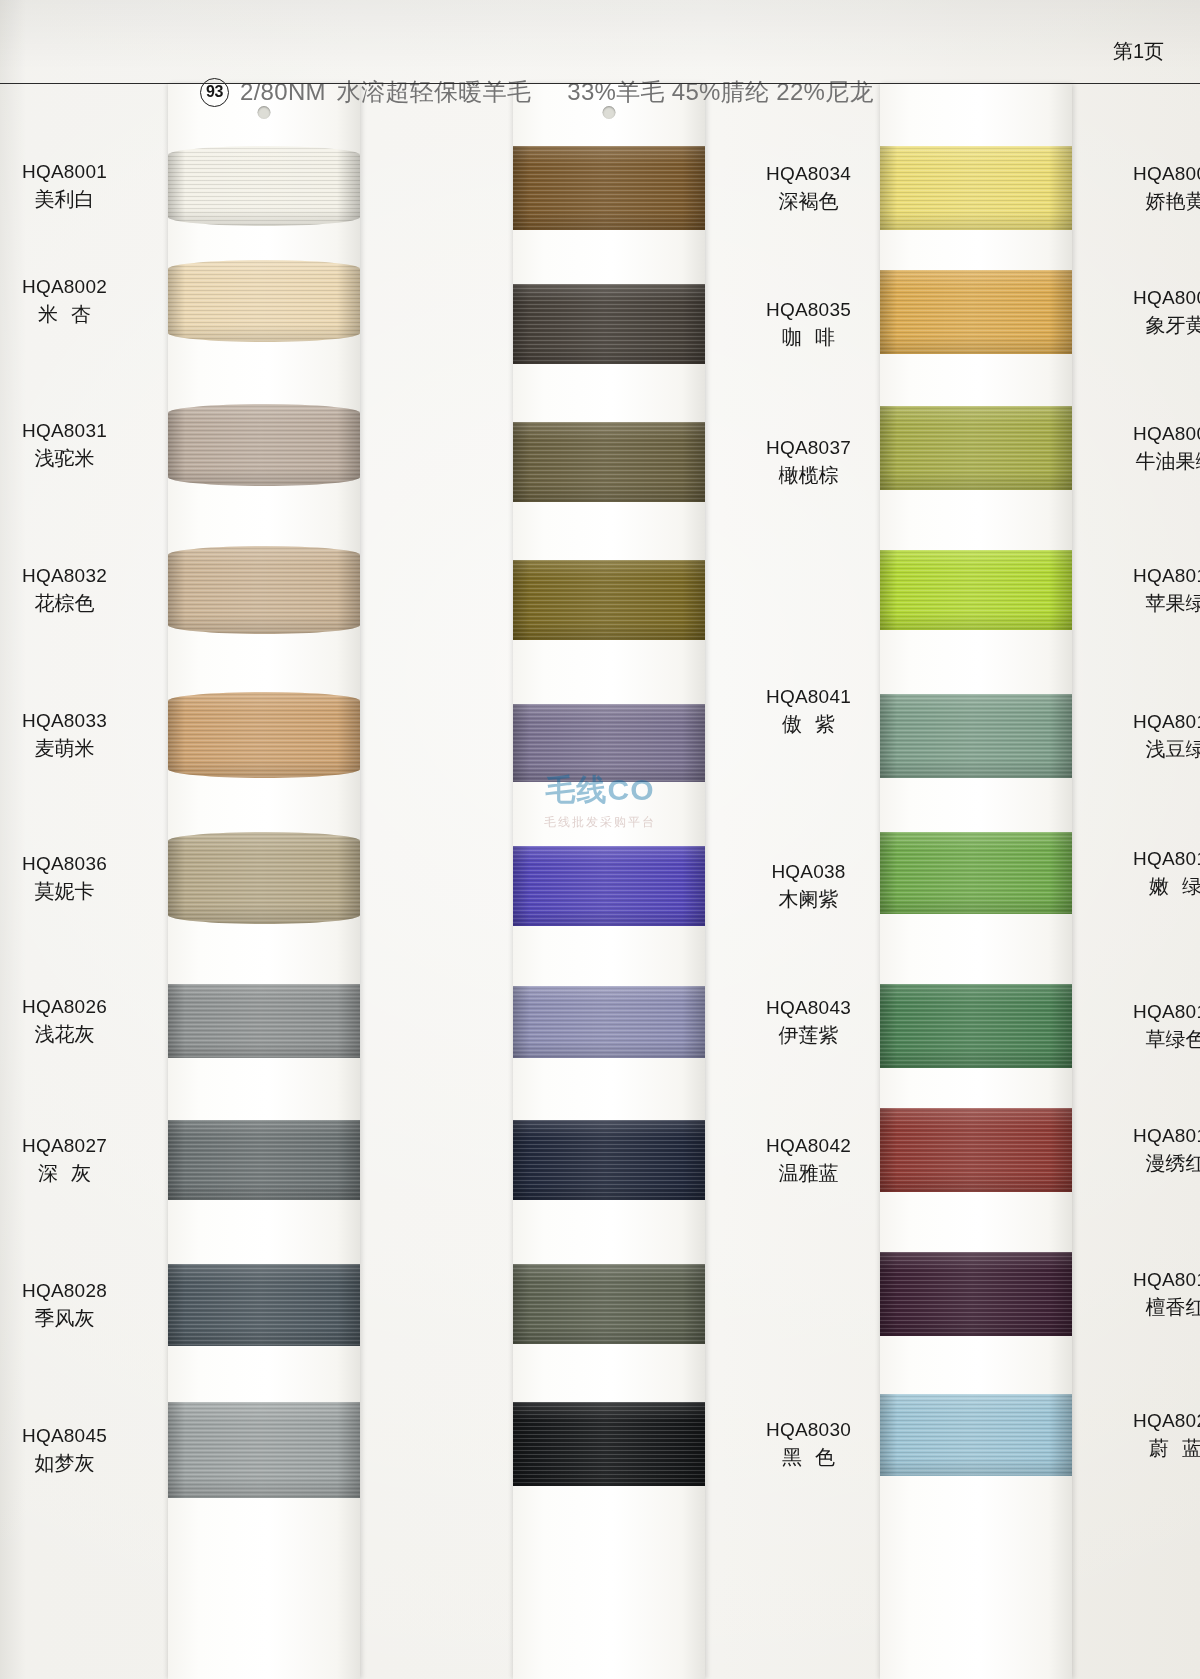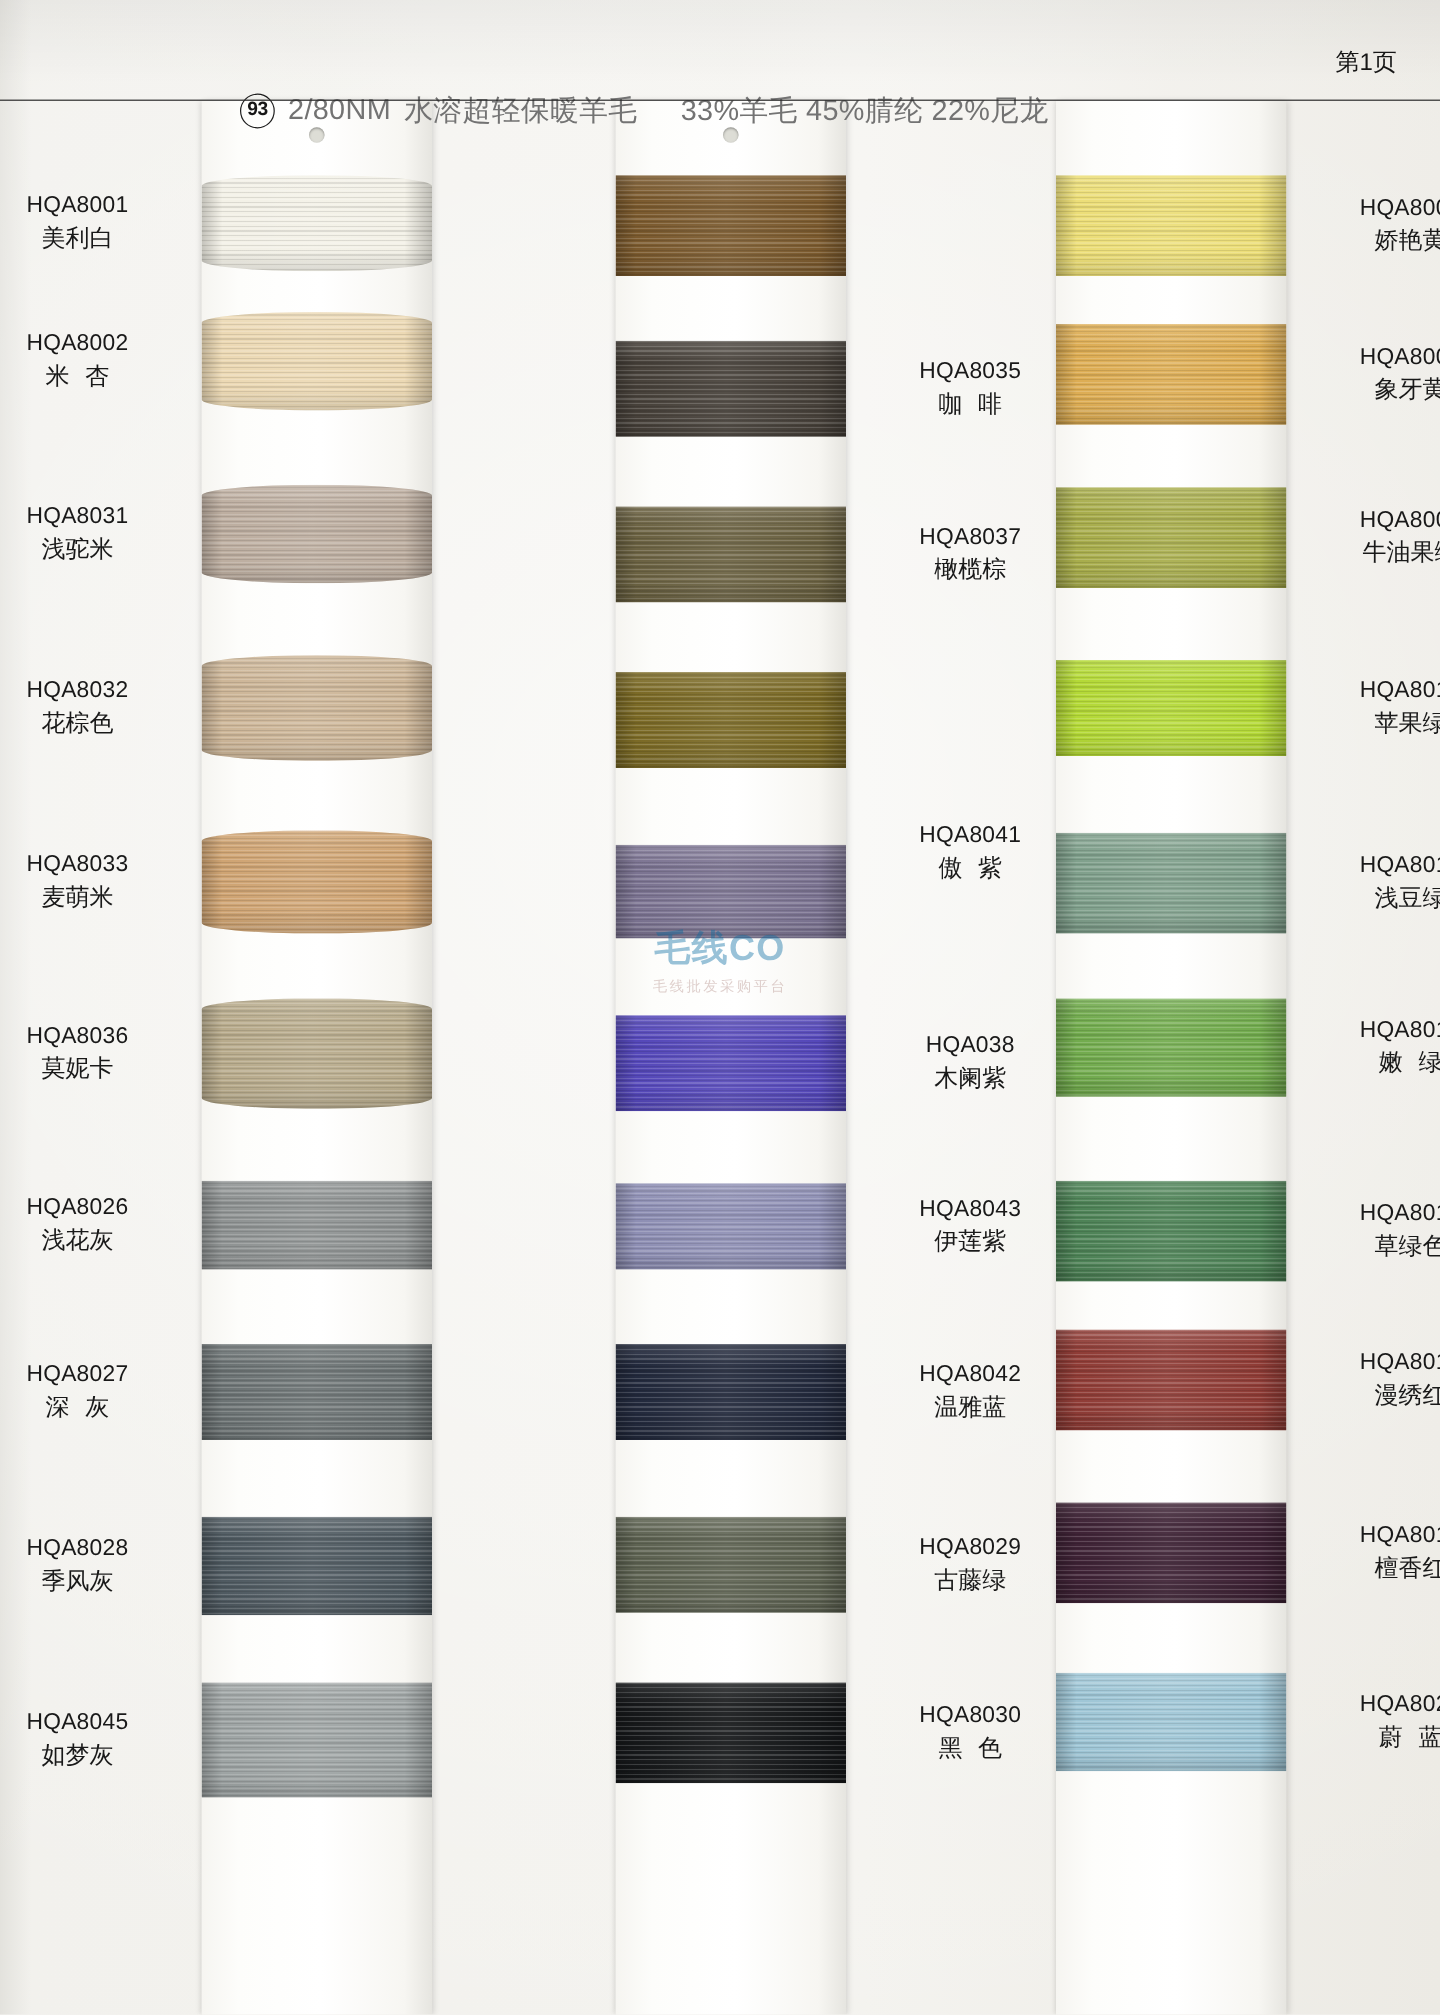--- a/index.html
+++ b/index.html
@@ -297,20 +297,24 @@
         <div class="cname">如梦灰</div>
       </div>
     </div>
 
   <div class="column" id="col-1">
     <div class="card-strip"></div>
     <div class="punch-hole"></div>
   <div class="swatch" style="top: 62px; height: 84px;">
         <div class="swatch-fill" style="background: rgb(123, 90, 46);"></div>
       </div>
+      <div class="label right" style="top: 77px;">
+        <div class="code">HQA8034</div>
+        <div class="cname">深褐色</div>
+      </div>
       <div class="swatch" style="top: 200px; height: 80px;">
         <div class="swatch-fill" style="background: rgb(71, 65, 58);"></div>
       </div>
       <div class="label right" style="top: 213px;">
         <div class="code">HQA8035</div>
         <div class="cname spaced">咖啡</div>
       </div>
       <div class="swatch" style="top: 338px; height: 80px;">
         <div class="swatch-fill" style="background: rgb(107, 98, 66);"></div>
       </div>
@@ -344,24 +348,20 @@
       </div>
       <div class="swatch" style="top: 1036px; height: 80px;">
         <div class="swatch-fill" style="background: rgb(34, 41, 60);"></div>
       </div>
       <div class="label right" style="top: 1049px;">
         <div class="code">HQA8042</div>
         <div class="cname">温雅蓝</div>
       </div>
       <div class="swatch" style="top: 1180px; height: 80px;">
         <div class="swatch-fill" style="background: rgb(94, 99, 82);"></div>
-      </div>
-      <div class="label right" style="top: 1193px;">
-        <div class="code">HQA8029</div>
-        <div class="cname">古藤绿</div>
       </div>
       <div class="swatch" style="top: 1318px; height: 84px;">
         <div class="swatch-fill" style="background: rgb(22, 24, 26);"></div>
       </div>
       <div class="label right" style="top: 1333px;">
         <div class="code">HQA8030</div>
         <div class="cname spaced">黑色</div>
       </div>
     </div>
 

